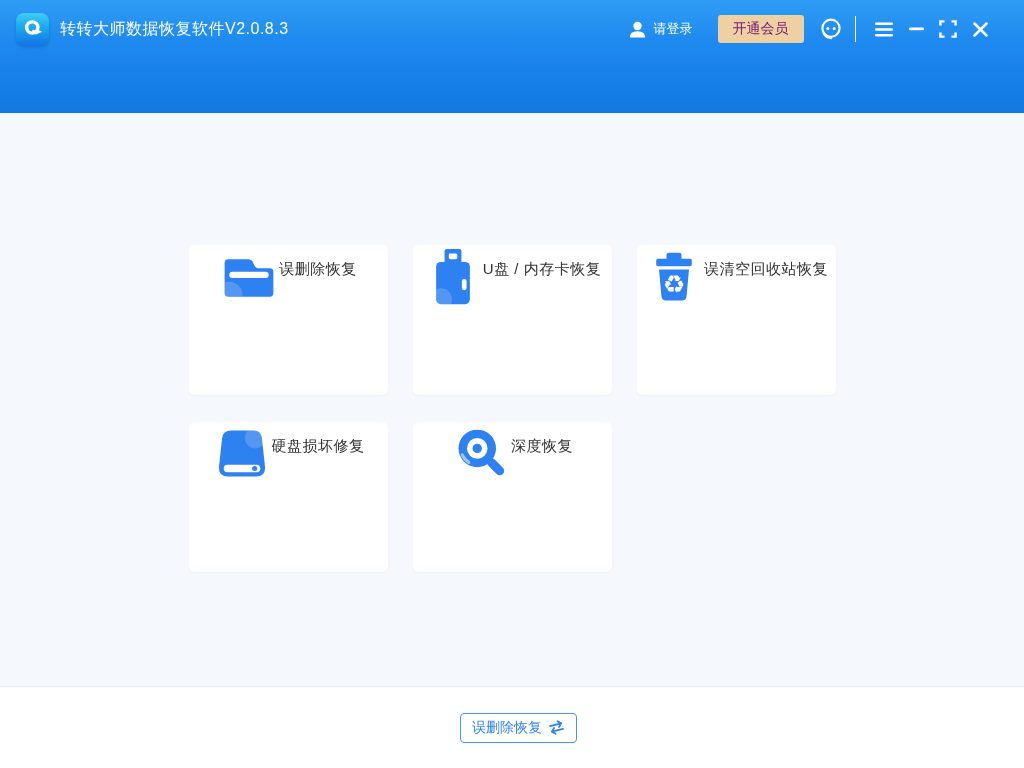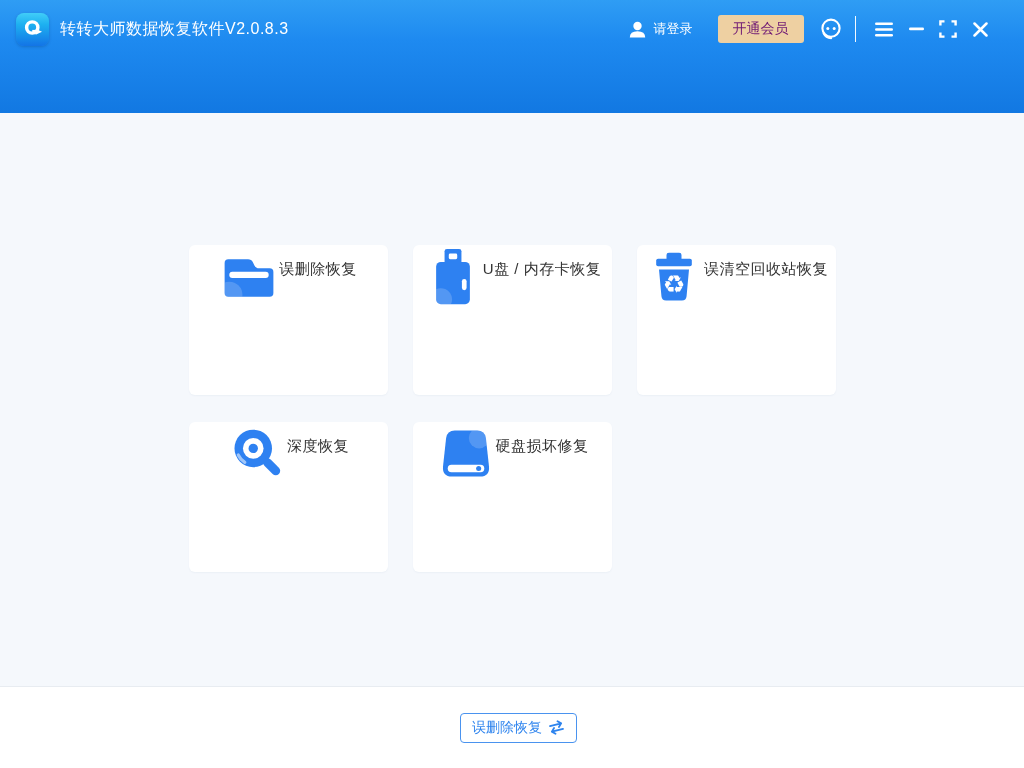--- a/index.html
+++ b/index.html
@@ -157,45 +157,45 @@
             <path d="M16 24 h32 l-2.6 28.5 q-0.4 4.5 -5 4.5 H23.6 q-4.6 0 -5 -4.5 z" fill="#2e81f1"></path>
             <text x="32" y="49" text-anchor="middle" font-size="27" fill="#ffffff" font-family="DejaVu Sans, sans-serif">♻</text>
           </svg>
         </div>
         <div class="label">误清空回收站恢复</div>
       </div>
 
       <div class="card">
         <div class="icon">
           <svg width="60" height="60" viewBox="0 0 64 64">
-            <circle cx="28" cy="26" r="20" fill="#2e81f1"></circle>
-            <circle cx="28" cy="26" r="11" fill="#fff"></circle>
-            <circle cx="28" cy="26" r="5" fill="#2e81f1"></circle>
-            <path d="M12 33 a20 20 0 0 0 7 8" stroke="#fff" stroke-width="3.4" fill="none" stroke-linecap="round" opacity=".55"></path>
-            <line x1="43.5" y1="41.5" x2="52" y2="50" stroke="#2e81f1" stroke-width="9.5" stroke-linecap="round"></line>
-          </svg>
-        </div>
-        <div class="label">深度恢复</div>
-      </div>
-
-      <div class="card">
-        <div class="icon">
-          <svg width="60" height="60" viewBox="0 0 64 64">
             <defs>
                 <clipPath id="dc">
               <path d="M20 7 H44 Q52 7 53.2 15 L56.5 45 Q57.5 56 47 56 H17 Q6.5 56 7.5 45 L10.8 15 Q12 7 20 7 Z"></path>
             </clipPath>
               </defs>
             <path d="M20 7 H44 Q52 7 53.2 15 L56.5 45 Q57.5 56 47 56 H17 Q6.5 56 7.5 45 L10.8 15 Q12 7 20 7 Z" fill="#2e81f1"></path>
             <circle cx="46" cy="15" r="11" fill="#fff" opacity=".18" clip-path="url(#dc)"></circle>
             <rect x="12.5" y="43.5" width="39" height="8" rx="4" fill="#fff"></rect>
             <circle cx="45.5" cy="47.5" r="2.7" fill="#2e81f1"></circle>
           </svg>
         </div>
         <div class="label">硬盘损坏修复</div>
+      </div>
+
+      <div class="card">
+        <div class="icon">
+          <svg width="60" height="60" viewBox="0 0 64 64">
+            <circle cx="28" cy="26" r="20" fill="#2e81f1"></circle>
+            <circle cx="28" cy="26" r="11" fill="#fff"></circle>
+            <circle cx="28" cy="26" r="5" fill="#2e81f1"></circle>
+            <path d="M12 33 a20 20 0 0 0 7 8" stroke="#fff" stroke-width="3.4" fill="none" stroke-linecap="round" opacity=".55"></path>
+            <line x1="43.5" y1="41.5" x2="52" y2="50" stroke="#2e81f1" stroke-width="9.5" stroke-linecap="round"></line>
+          </svg>
+        </div>
+        <div class="label">深度恢复</div>
       </div>
 
     </div>
   </div>
 
   <div class="footer">
     <button class="wizard-btn">
       <span>误删除恢复</span>
       <svg width="17" height="15" viewBox="0 0 17 15">
         <g transform="rotate(-14 8.5 7.5)" stroke="#2e84ee" stroke-width="1.8" fill="none" stroke-linecap="round" stroke-linejoin="round">

